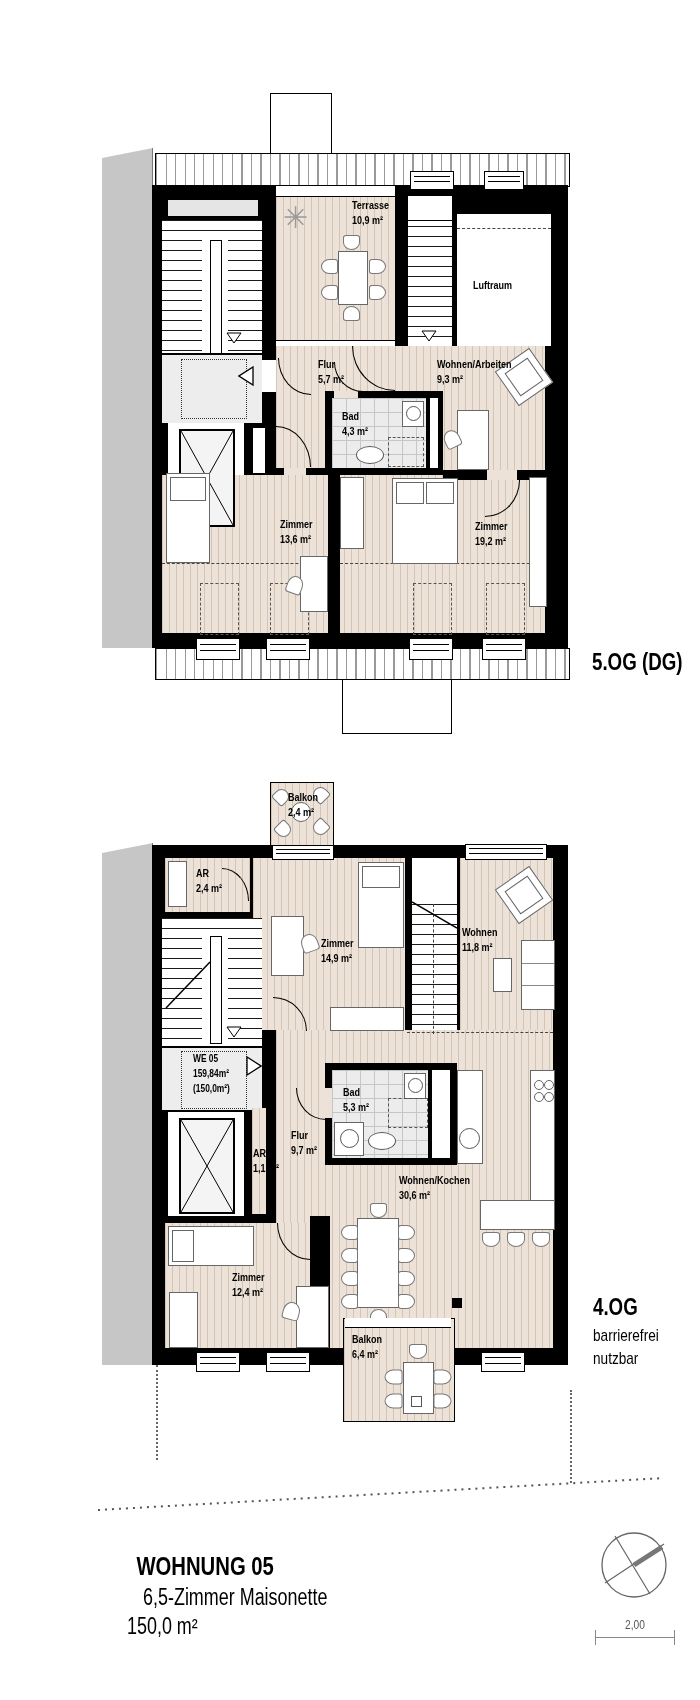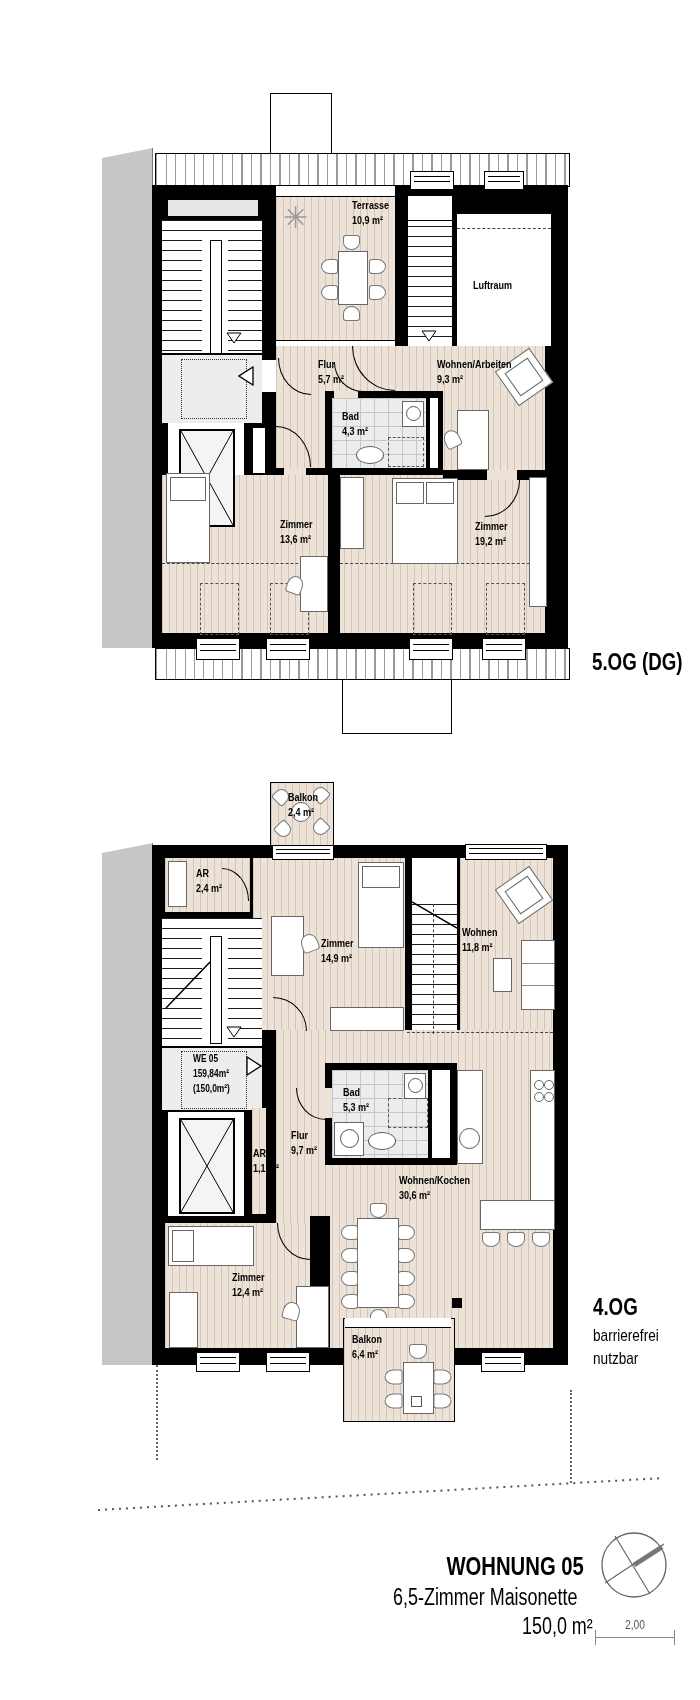--- a/index.html
+++ b/index.html
@@ -25,21 +25,21 @@
   .arc-bl{border-left:1px solid #000;border-bottom:1px solid #000;border-radius:0 0 0 100%;}
   .arc-tr{border-top:1px solid #000;border-right:1px solid #000;border-radius:0 100% 0 0;}
   .arc-br{border-bottom:1px solid #000;border-right:1px solid #000;border-radius:0 0 100% 0;}
   .win{position:absolute;background:#fff;border:1px solid #000;z-index:9;}
   .win .bar{position:absolute;left:3px;right:3px;height:0;border-top:1px solid #000;}
   .rlabel{position:absolute;z-index:30;font-size:11px;font-weight:700;line-height:1.32;color:#000;white-space:nowrap;transform:scaleX(.82);transform-origin:0 0;}
   .rlabel .l2{font-weight:700;}
   .floor-tag{position:absolute;z-index:30;font-size:24px;font-weight:700;color:#000;white-space:nowrap;transform:scaleX(.78);transform-origin:0 0;}
   .floor-sub{position:absolute;z-index:30;font-size:17px;font-weight:400;color:#000;white-space:nowrap;transform:scaleX(.8);transform-origin:0 0;}
   .we-label{position:absolute;z-index:30;font-size:10.5px;font-weight:700;line-height:1.45;color:#000;white-space:nowrap;transform:scaleX(.8);transform-origin:0 0;}
-  .center-lbl{position:absolute;left:103px;width:500px;text-align:right;z-index:30;color:#000;}
+  .center-lbl{position:absolute;left:117px;width:500px;text-align:left;z-index:30;color:#000;}
   .center-lbl span{display:inline-block;transform:scaleX(.78);white-space:nowrap;}
   .plant{position:absolute;z-index:7;color:#9a9a9a;font-size:30px;line-height:1;}
   .scale-lbl{position:absolute;z-index:30;font-size:12px;color:#555;text-align:center;transform:scaleX(.85);}
   svg{display:block;}
 </style>
 </head>
 <body>
 
 <div id="canvas">
 

